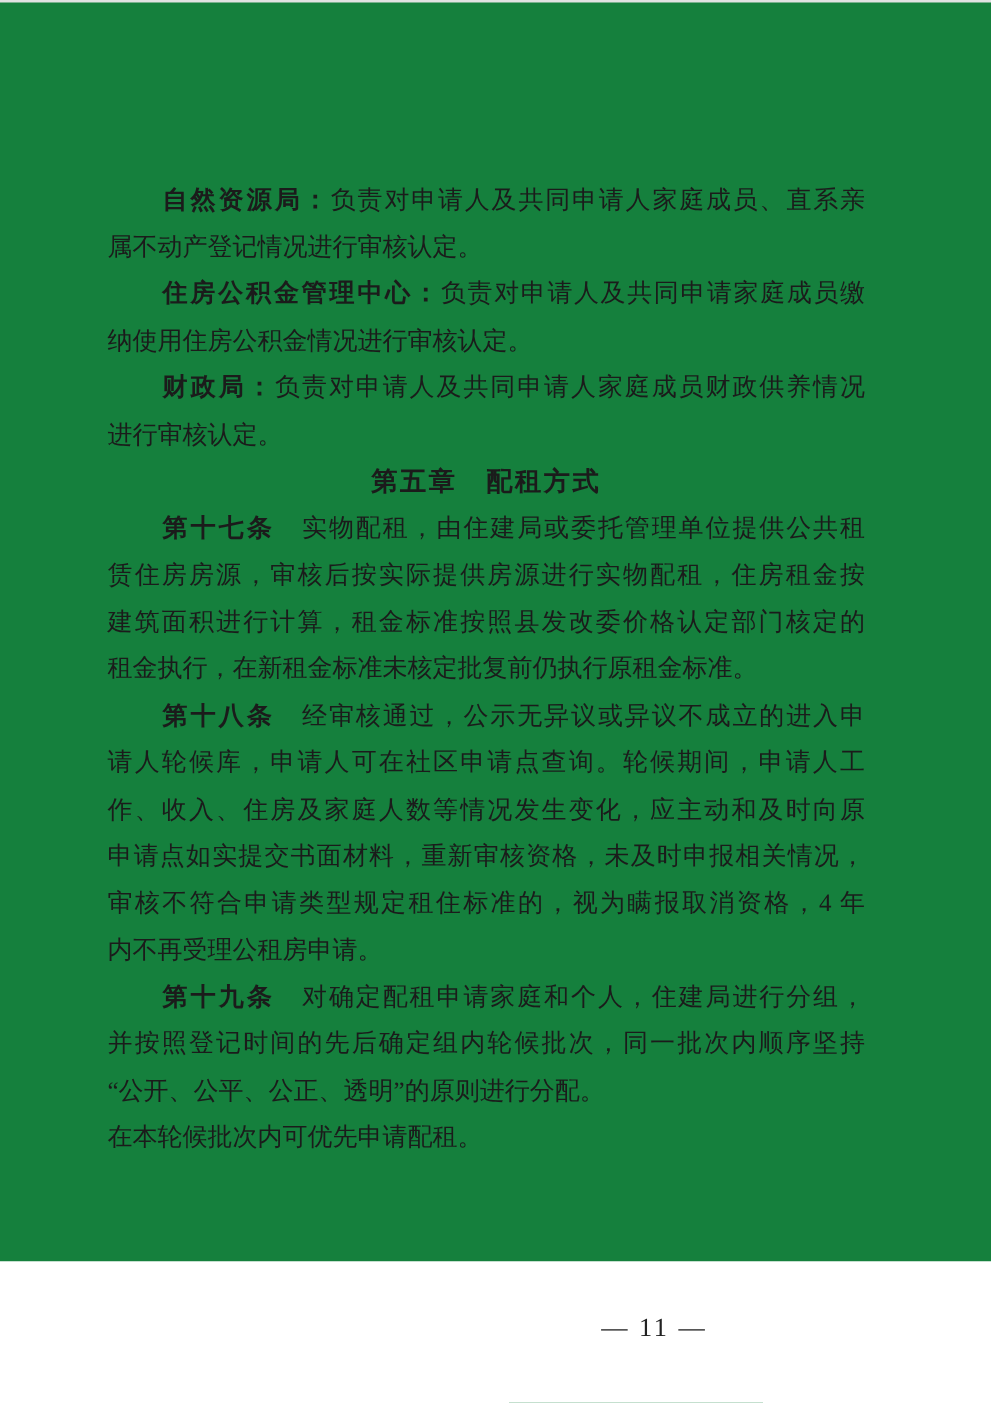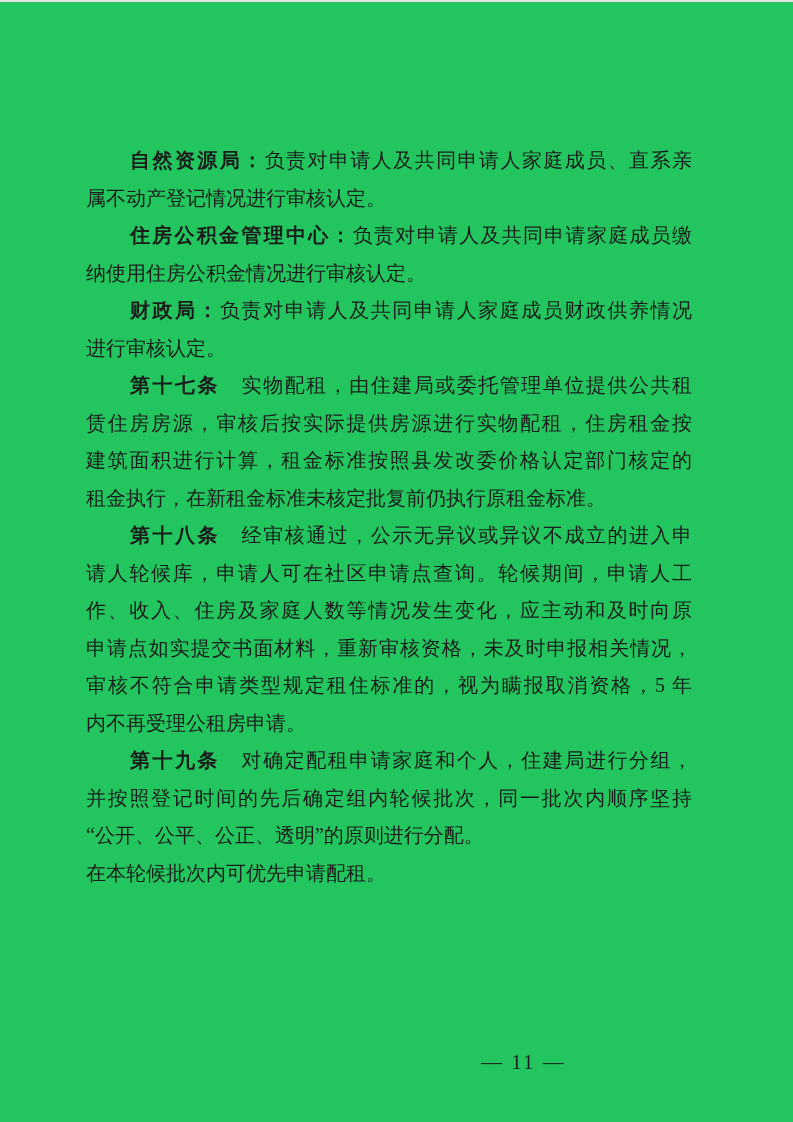--- a/index.html
+++ b/index.html
@@ -6,22 +6,22 @@
     margin: 0;
     padding: 0;
     width: 793px;
     height: 1122px;
     background: #ffffff;
     overflow: hidden;
   }
   .page {
     position: relative;
     width: 793px;
-    height: 1122px;
-    background: #22c55e;
+    height: 1009px;
+    background: #15803d;
     font-family: "Liberation Serif", "DejaVu Serif", serif;
     color: #1b1b1b;
   }
   .scan-edge-top {
     position: absolute;
     top: 0; left: 0;
     width: 100%;
     height: 2px;
     background: #e2e2e2;
   }
@@ -85,34 +85,35 @@
     <div class="para">
       <div class="line indent"><span class="lead">住房公积金管理中心：</span><span>负责对申请人及共同申请家庭成员缴</span></div>
       <div class="line">纳使用住房公积金情况进行审核认定。</div>
     </div>
 
     <div class="para">
       <div class="line indent"><span class="lead">财政局：</span><span>负责对申请人及共同申请人家庭成员财政供养情况</span></div>
       <div class="line">进行审核认定。</div>
     </div>
 
+    <div class="line heading">第五章　配租方式</div>
 
     <div class="para">
       <div class="line indent"><span class="lead">第十七条</span><span>　实物配租，由住建局或委托管理单位提供公共租</span></div>
       <div class="line">赁住房房源，审核后按实际提供房源进行实物配租，住房租金按</div>
       <div class="line">建筑面积进行计算，租金标准按照县发改委价格认定部门核定的</div>
       <div class="line">租金执行，在新租金标准未核定批复前仍执行原租金标准。</div>
     </div>
 
     <div class="para">
       <div class="line indent"><span class="lead">第十八条</span><span>　经审核通过，公示无异议或异议不成立的进入申</span></div>
       <div class="line">请人轮候库，申请人可在社区申请点查询。轮候期间，申请人工</div>
       <div class="line">作、收入、住房及家庭人数等情况发生变化，应主动和及时向原</div>
       <div class="line">申请点如实提交书面材料，重新审核资格，未及时申报相关情况，</div>
-      <div class="line">审核不符合申请类型规定租住标准的，视为瞒报取消资格，5 年</div>
+      <div class="line">审核不符合申请类型规定租住标准的，视为瞒报取消资格，4 年</div>
       <div class="line">内不再受理公租房申请。</div>
     </div>
 
     <div class="para">
       <div class="line indent"><span class="lead">第十九条</span><span>　对确定配租申请家庭和个人，住建局进行分组，</span></div>
       <div class="line">并按照登记时间的先后确定组内轮候批次，同一批次内顺序坚持</div>
       <div class="line">“公开、公平、公正、透明”的原则进行分配。</div>
     </div>
 
     <div class="para">

